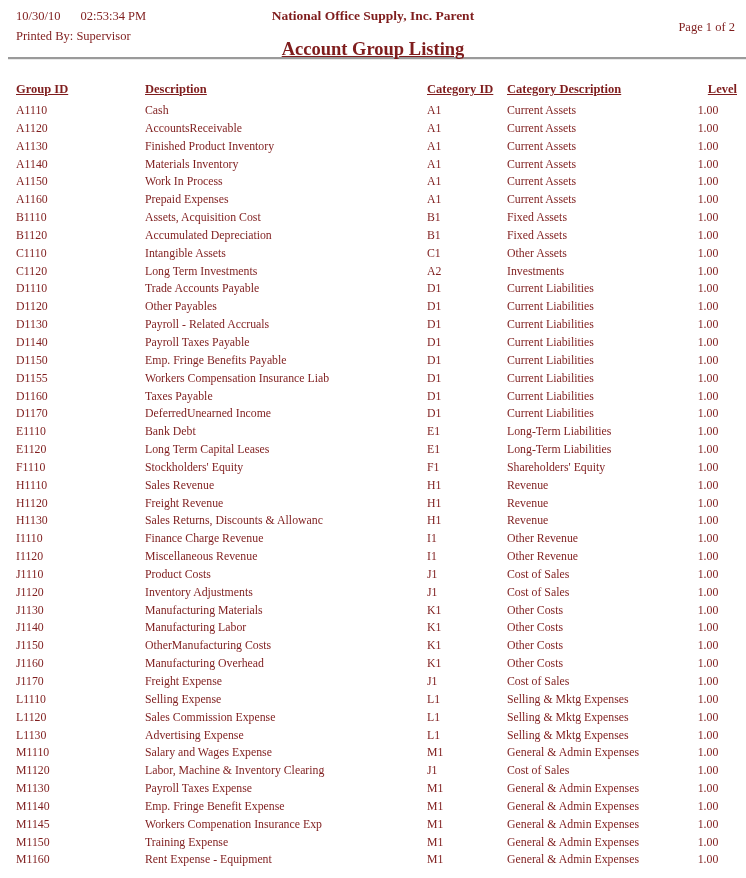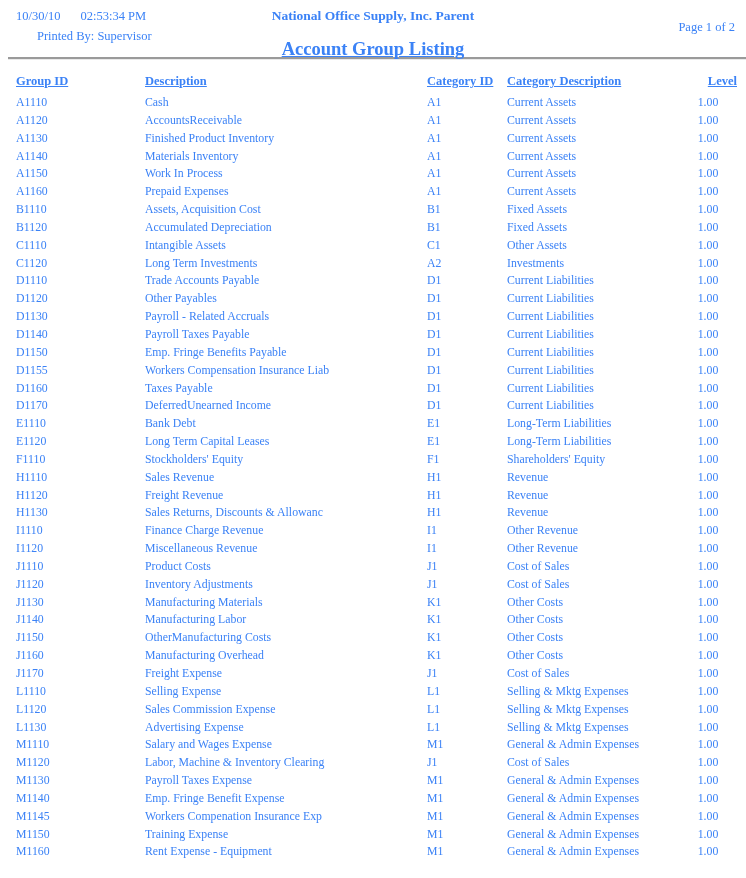--- a/index.html
+++ b/index.html
@@ -1,40 +1,40 @@
 <!DOCTYPE html>
 <html><head>
 <meta charset="utf-8">
 <style>
   html,body{margin:0;padding:0;background:#ffffff;}
   .page{
     position:relative;
     width:746px;height:878px;
     background:#ffffff;
-    color:#3b82f6;
+    color:#7f1d1d;
     font-family:"Liberation Serif","DejaVu Serif",serif;
     overflow:hidden;
     box-sizing:border-box;
   }
   
   .report-header{position:relative;height:57px;}
   .hdr-dateline{position:absolute;left:16px;top:9px;font-size:12.5px;white-space:nowrap;}
   .hdr-time{margin-left:20px;}
-  .hdr-printedby{position:absolute;left:16px;top:29px;font-size:12.5px;white-space:nowrap;margin-left:21px;}
+  .hdr-printedby{position:absolute;left:16px;top:29px;font-size:12.5px;white-space:nowrap;}
   .hdr-company{position:absolute;left:0;right:0;top:8px;text-align:center;font-weight:bold;font-size:13.5px;}
   .hdr-title{position:absolute;left:0;right:0;top:39px;text-align:center;font-weight:bold;font-size:18.5px;text-decoration:underline;}
   .hdr-page{position:absolute;right:11px;top:20px;font-size:12.5px;}
   .rule{
     margin:0 0 0 8px;height:0;border:none;
     border-top:2px solid #9a9a9a;border-bottom:1px solid #e9e9e9;
   }
   
   table.listing{
     border-collapse:collapse;table-layout:fixed;
-    width:721px;margin:14px 9px 0 16px;
+    width:721px;margin:22px 9px 0 16px;
   }
   table.listing col.c1{width:129px;}
   table.listing col.c2{width:282px;}
   table.listing col.c3{width:80px;}
   table.listing col.c4{width:172px;}
   table.listing col.c5{width:58px;}
   table.listing th{
     font-size:12.5px;font-weight:bold;text-decoration:underline;
     text-align:left;padding:0;height:20px;vertical-align:top;white-space:nowrap;
   }

